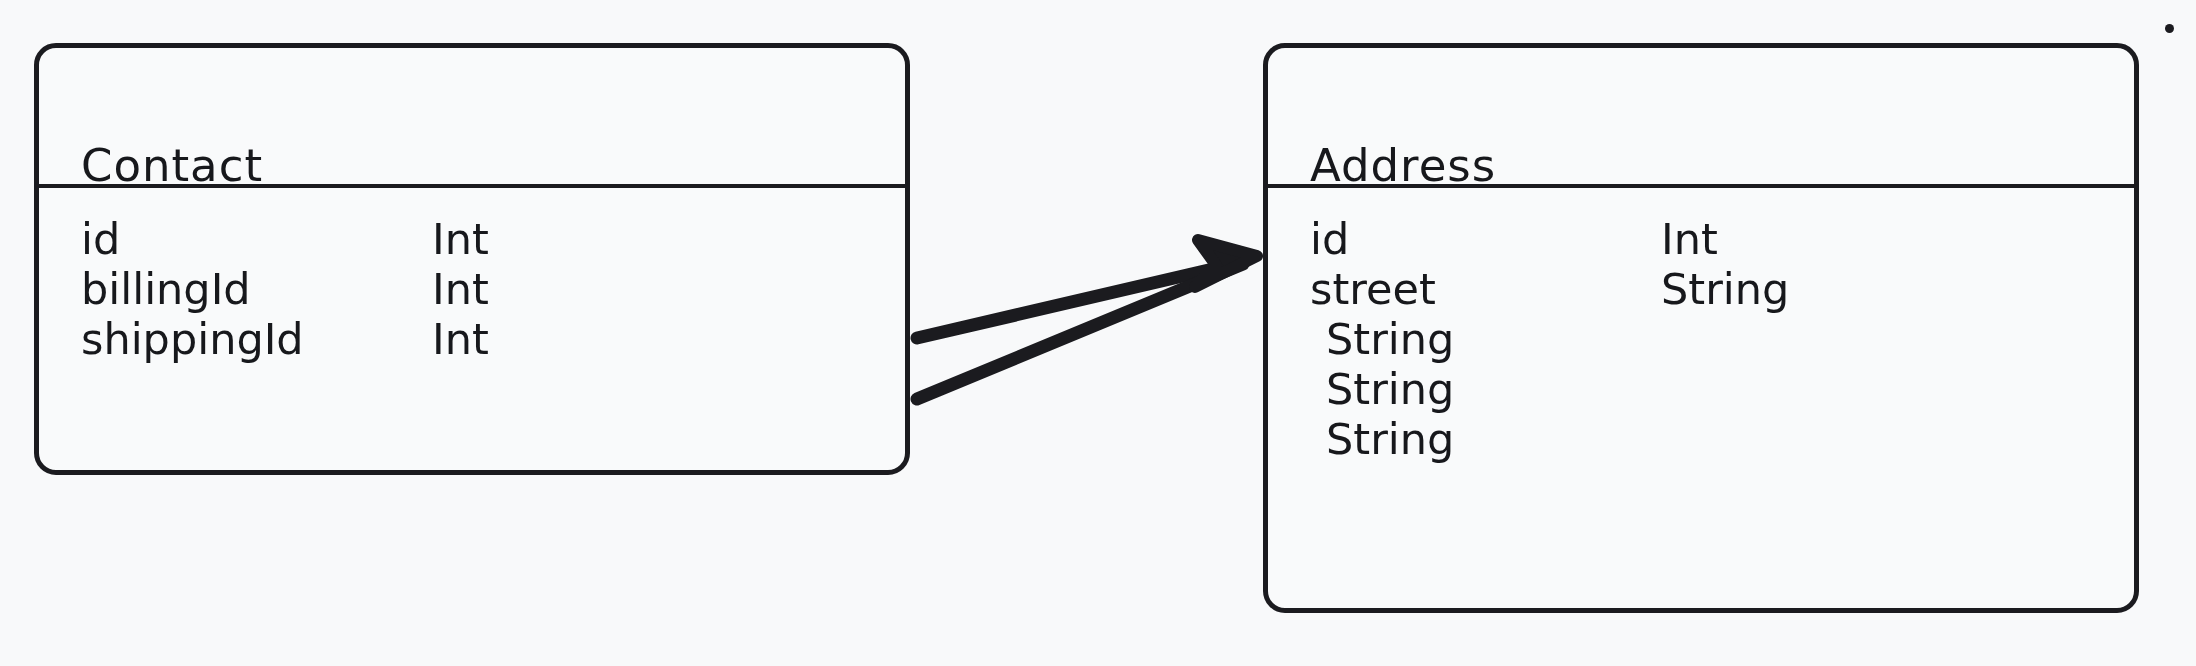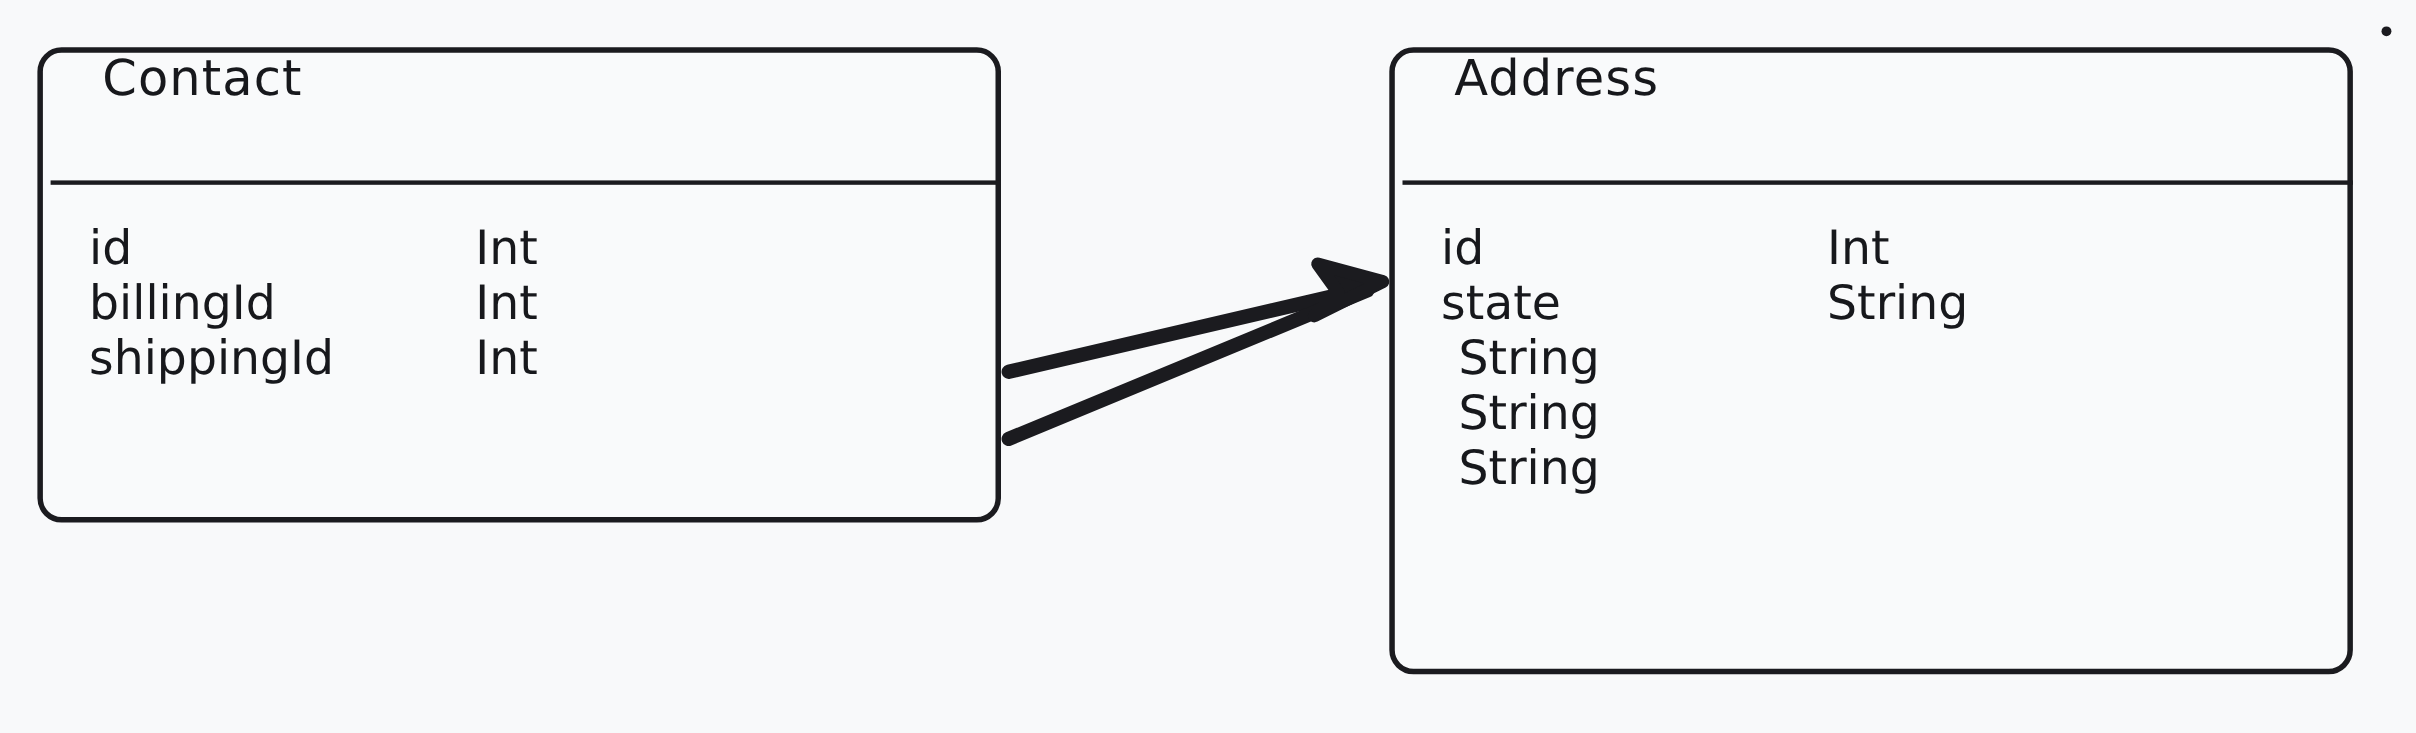--- a/index.html
+++ b/index.html
@@ -20,25 +20,24 @@
   .entity {
     position: absolute;
     box-sizing: border-box;
     background: #f9fafb;
     border: 5px solid #1b1b1f;
     border-radius: 22px;
   }
   .entity-header {
     position: relative;
     box-sizing: border-box;
-    height: 120px;
+    height: 140px;
     display: flex;
-    align-items: flex-start;
+    align-items: flex-end;
     padding-left: 42px;
-    margin-left: 12px;
   }
   .entity-header::after {
     content: "";
     position: absolute;
     left: -5px;
     right: -5px;
     bottom: 0;
     height: 4px;
     background: #1b1b1f;
   }
@@ -48,21 +47,21 @@
     letter-spacing: 1px;
     color: #17181c;
     font-weight: 500;
   }
   .entity-body {
     box-sizing: border-box;
     padding: 30px 0 0 42px;
   }
   .field-row {
     display: flex;
-    align-items: flex-end;
+    align-items: flex-start;
     height: 50px;
   }
   .field-name {
     width: 335px;
     flex: 0 0 335px;
     font-size: 43px;
     line-height: 1;
     color: #17181c;
     white-space: nowrap;
   }
@@ -138,21 +137,21 @@
   <div class="entity" id="entity-address">
     <div class="entity-header">
       <span class="entity-title">Address</span>
     </div>
     <div class="entity-body">
       <div class="field-row">
         <span class="field-name">id</span>
         <span class="field-type">Int</span>
       </div>
       <div class="field-row">
-        <span class="field-name">state</span>
+        <span class="field-name">street</span>
         <span class="field-type">String</span>
       </div>
       <div class="field-row">
         <span class="field-type">String</span>
       </div>
       <div class="field-row">
         <span class="field-type">String</span>
       </div>
       <div class="field-row">
         <span class="field-type">String</span>

